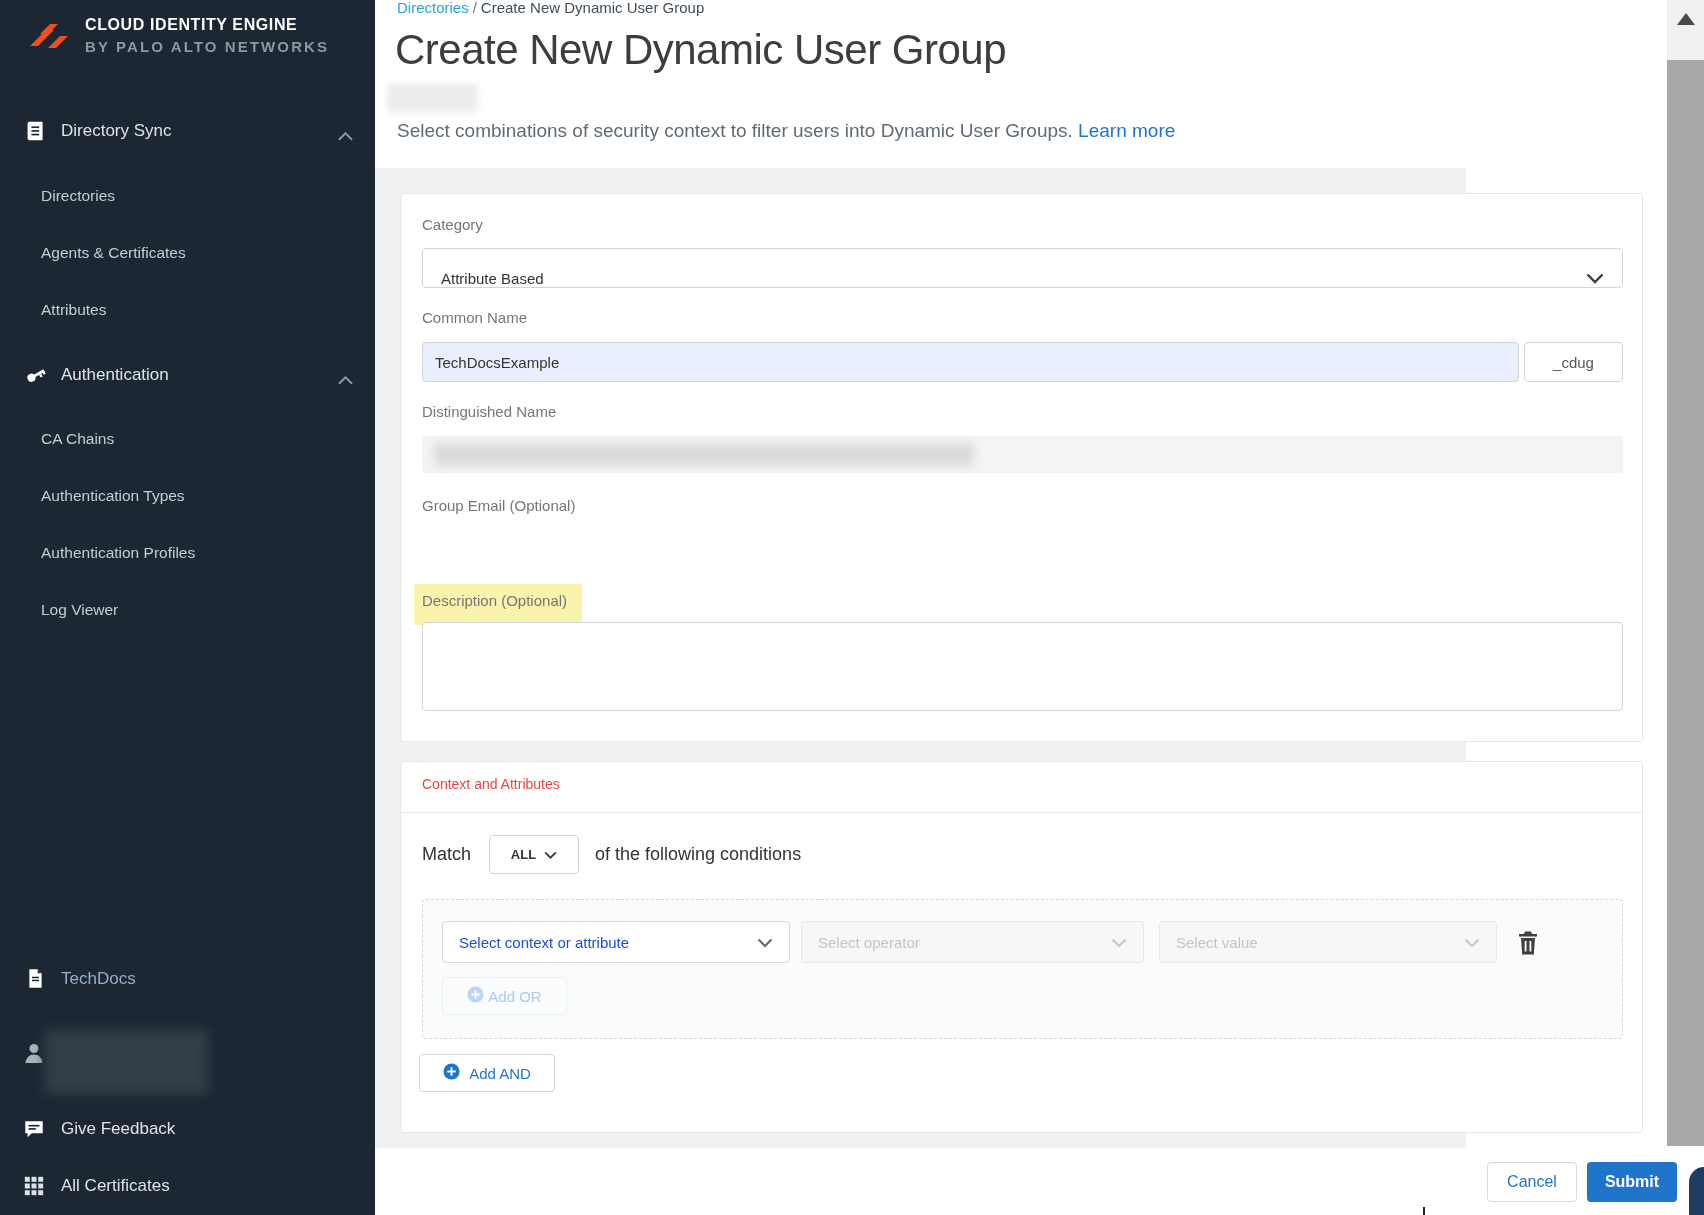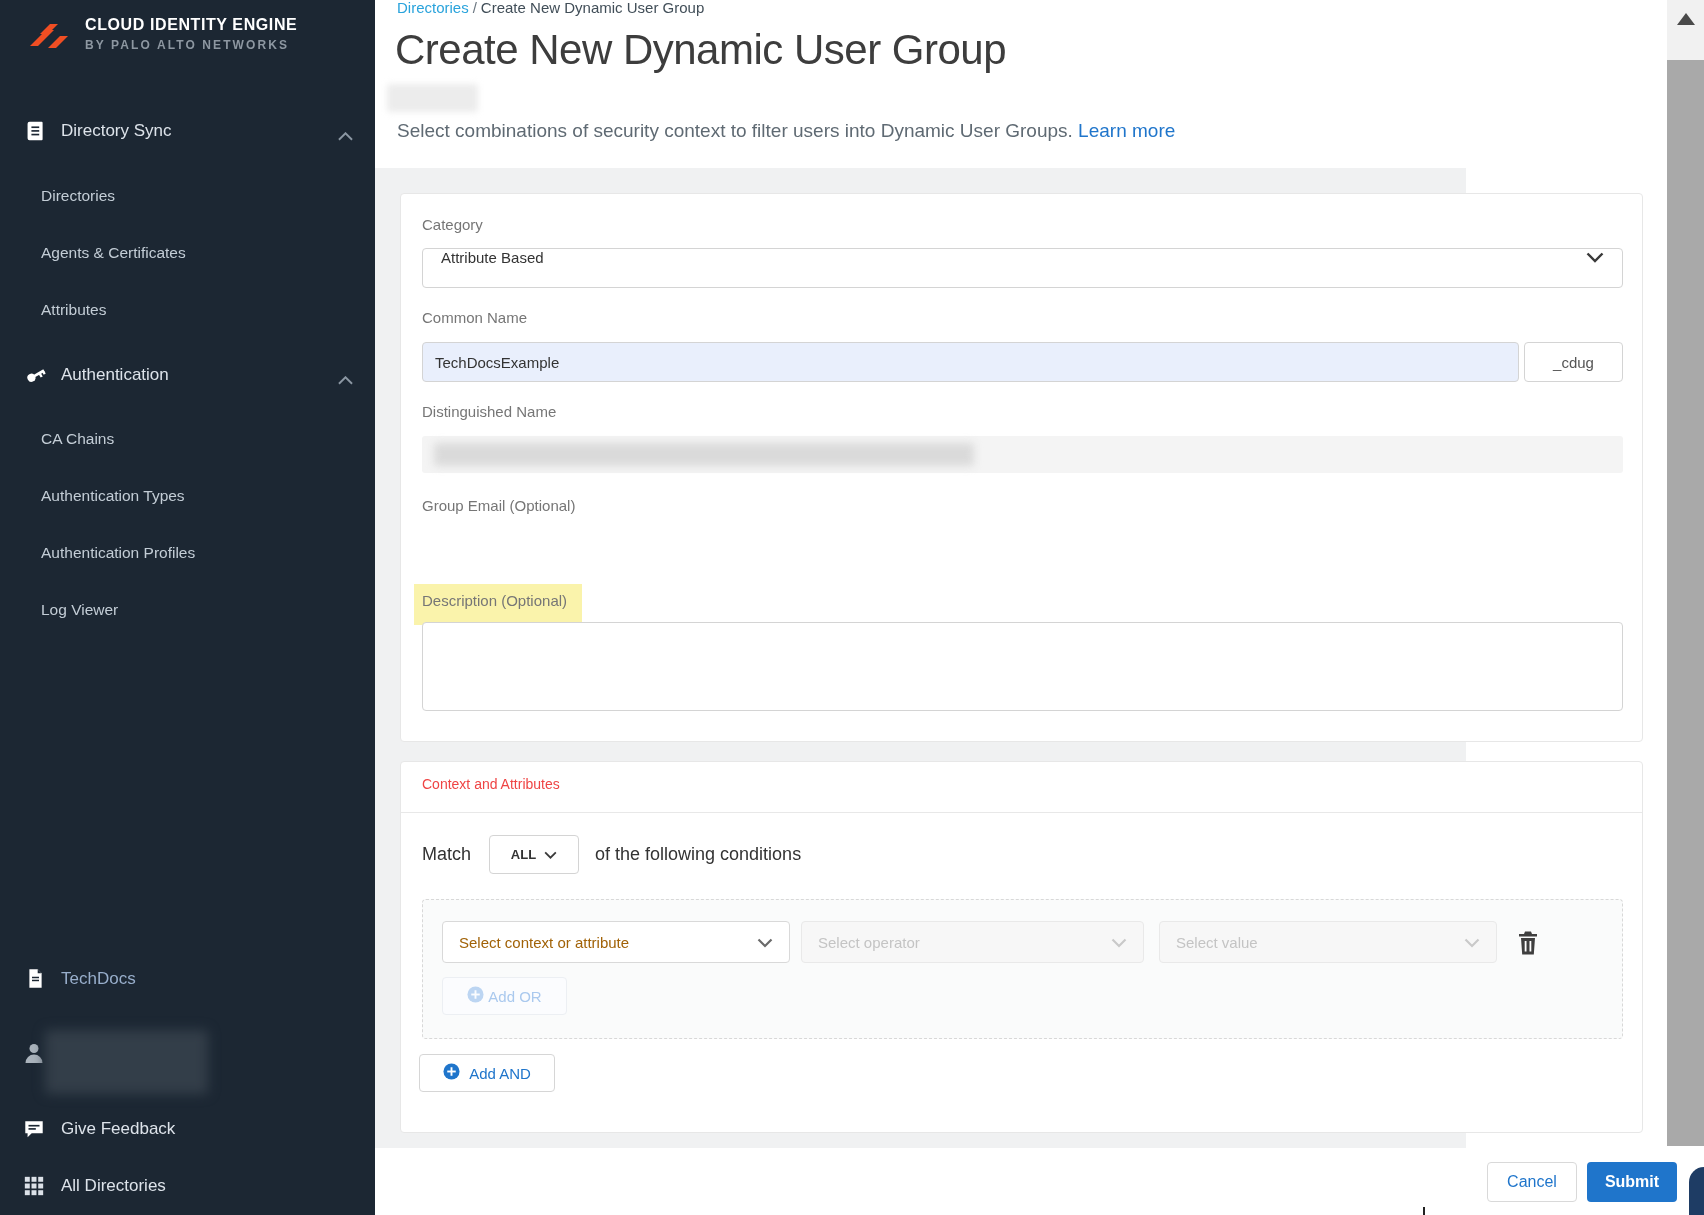--- a/index.html
+++ b/index.html
@@ -6,21 +6,21 @@
   html,body { width:1704px; height:1215px; }
   body {
     position:relative; overflow:hidden;
     font-family:"Liberation Sans", sans-serif;
     background:#ffffff; color:#333;
   }
   
   .sidebar { position:absolute; left:0; top:0; width:375px; height:1215px; background:#1c2733; z-index:5; }
   .logo-row { position:absolute; left:27px; top:16px; display:flex; align-items:flex-start; gap:10px; }
   .logo-text .lt1 { color:#ffffff; font-weight:bold; font-size:16px; letter-spacing:.6px; }
-  .logo-text .lt2 { color:#8d97a1; font-weight:bold; font-size:12px; letter-spacing:2.1px; margin-top:4px; }
+  .logo-text .lt2 { color:#8d97a1; font-weight:bold; font-size:15px; letter-spacing:2.1px; margin-top:4px; }
   .navrow { position:absolute; left:0; width:375px; height:40px; display:flex; align-items:center; cursor:pointer; }
   .navrow .grp-icon { position:absolute; left:25px; width:22px; height:22px; }
   .navrow .grp-label { position:absolute; left:61px; font-size:17px; color:#dde3ea; }
   .navrow .chev { position:absolute; right:22px; width:15px; height:9px; }
   .navrow .item-label { position:absolute; left:41px; font-size:15.5px; color:#c3cdd6; }
   .techdocs-label { position:absolute; left:61px; font-size:17px; color:#98aecb; }
   .user-blur { position:absolute; left:45px; top:1030px; width:163px; height:64px; background:#333e49; border-radius:4px; filter:blur(6px); }
   .user-icon { position:absolute; left:22px; top:1041px; width:24px; height:24px; }
   
   .main { position:absolute; left:375px; top:0; width:1329px; height:1215px; background:#ffffff; }
@@ -30,37 +30,37 @@
   .page-title { position:absolute; left:20px; top:26px; font-size:42px; font-weight:300; color:#3d3d3d; letter-spacing:-0.5px; }
   .title-blur { position:absolute; left:12px; top:84px; width:91px; height:28px; background:#ececec; border-radius:3px; filter:blur(3px); }
   .subtitle { position:absolute; left:22px; top:120px; font-size:19px; color:#5f6a73; }
   .subtitle .learn-more { color:#1f75cb; cursor:pointer; }
   .content { position:absolute; left:0; top:168px; width:1091px; height:1047px; background:#f0f1f2; }
   .panel { position:absolute; left:25px; width:1243px; background:#ffffff; border:1px solid #e7e7e7; border-radius:4px; }
   .panel1 { top:25px; height:549px; }
   .panel2 { top:593px; height:372px; }
   .fld-label { position:absolute; left:21px; font-size:15px; color:#767676; }
   .inputbox { position:absolute; border:1px solid #d4d4d4; border-radius:4px; background:#fff; font-size:15px; color:#333; }
-  .cat-select { left:21px; top:54px; width:1201px; height:40px; display:flex; align-items:flex-start; padding:0 18px; cursor:pointer;gap:19px; }
+  .cat-select { left:21px; top:54px; width:1201px; height:40px; display:flex; align-items:flex-end; padding:0 18px; cursor:pointer;gap:19px; }
   .cat-select .selchev { margin-left:auto; }
   .cn-input { left:21px; top:148px; width:1097px; height:40px; background:#e9effc; padding:0 12px; font-family:"Liberation Sans",sans-serif; outline:none; }
   .cn-suffix { left:1123px; top:148px; width:99px; height:40px; display:flex; align-items:center; justify-content:center; color:#555; }
   .dn-box { position:absolute; left:21px; top:242px; width:1201px; height:37px; background:#f4f4f4; border-radius:3px; }
   .dn-blur { position:absolute; left:12px; top:7px; width:540px; height:23px; background:#dadada; border-radius:3px; filter:blur(4px); }
   .email-input { left:21px; top:335px; width:1201px; height:40px; padding:0 12px; font-family:"Liberation Sans",sans-serif; outline:none; }
   .email-input::placeholder { color:#c6c6c6; }
   .desc-highlight { position:absolute; left:13px; top:390px; width:168px; height:41px; background:#faf3ab; }
   .desc-label { top:398px; z-index:2; }
   .desc-textarea { left:21px; top:428px; width:1201px; height:89px; resize:none; outline:none; font-family:"Liberation Sans",sans-serif; padding:8px 12px; }
   .section-title { position:absolute; left:21px; top:14px; font-size:14px; color:#ef4444; }
   .section-divider { position:absolute; left:0; top:50px; width:100%; height:1px; background:#e8e8e8; }
   .match-txt { position:absolute; top:82px; font-size:18px; color:#333; }
   .match-select { position:absolute; left:88px; top:73px; width:90px; height:39px; border:1px solid #d4d4d4; border-radius:4px; background:#fff; display:flex; align-items:center; justify-content:center; gap:8px; cursor:pointer; font-size:13px; font-weight:bold; color:#333; }
   .dashed-box { position:absolute; left:21px; top:137px; width:1201px; height:140px; background:#fafbfb; border:1px dashed #d8d8d8; border-radius:4px; }
-  .cond-select { position:absolute; top:21px; height:42px; border:1px solid #d9d9d9; border-radius:4px; background:#fff; display:flex; align-items:center; padding:0 16px; font-size:15px; color:#a16207; cursor:pointer; }
+  .cond-select { position:absolute; top:21px; height:42px; border:1px solid #d9d9d9; border-radius:4px; background:#fff; display:flex; align-items:center; padding:0 16px; font-size:15px; color:#1d4ed8; cursor:pointer; }
   .cond-select .selchev { margin-left:auto; }
   .cond-select.disabled { background:#f7f7f7; border-color:#e9e9e9; color:#c4c4c4; cursor:default; }
   .trash-btn { position:absolute; left:1093px; top:30px; width:24px; height:26px; cursor:pointer; }
   .addor-btn { position:absolute; left:19px; top:77px; width:125px; height:38px; background:#fbfcfe; border:1px solid #eceff3; border-radius:4px; display:flex; align-items:center; justify-content:center; gap:4px; font-size:15px; color:#aac9ee; }
   .addand-btn { position:absolute; left:18px; top:292px; width:136px; height:38px; background:#fff; border:1px solid #d6d6d6; border-radius:4px; display:flex; align-items:center; justify-content:center; gap:9px; font-size:15px; color:#1f75cb; cursor:pointer; }
   .footer { position:absolute; left:0; top:1148px; width:1329px; height:67px; background:#ffffff; z-index:6; }
   .cancel-btn { position:absolute; left:1112px; top:14px; width:90px; height:40px; background:#fff; border:1px solid #d9d9d9; border-radius:4px; color:#1f75cb; font-size:16px; display:flex; align-items:center; justify-content:center; cursor:pointer; font-family:"Liberation Sans",sans-serif; }
   .submit-btn { position:absolute; left:1212px; top:14px; width:90px; height:40px; background:#1f75cb; border:none; border-radius:4px; color:#fff; font-size:16px; font-weight:bold; display:flex; align-items:center; justify-content:center; cursor:pointer; font-family:"Liberation Sans",sans-serif; }
   
   .scrollbar { position:absolute; right:0; top:0; width:37px; height:1146px; background:#f1f1f1; z-index:4; }
@@ -181,21 +181,21 @@
           <rect x="9.3" y="2" width="5.4" height="5.4"></rect>
           <rect x="16.6" y="2" width="5.4" height="5.4"></rect>
         <rect x="2" y="9.3" width="5.4" height="5.4"></rect>
           <rect x="9.3" y="9.3" width="5.4" height="5.4"></rect>
           <rect x="16.6" y="9.3" width="5.4" height="5.4"></rect>
         <rect x="2" y="16.6" width="5.4" height="5.4"></rect>
           <rect x="9.3" y="16.6" width="5.4" height="5.4"></rect>
           <rect x="16.6" y="16.6" width="5.4" height="5.4"></rect>
       </svg>
     </span>
-    <span class="grp-label">All Directories</span>
+    <span class="grp-label">All Certificates</span>
   </div>
 </aside>
 
 <div class="main">
 
   <div class="breadcrumb">
     <span class="bc-link">Directories</span><span class="bc-sep">/</span><span>Create New Dynamic User Group</span>
   </div>
 
   <h1 class="page-title">Create New Dynamic User Group</h1>

